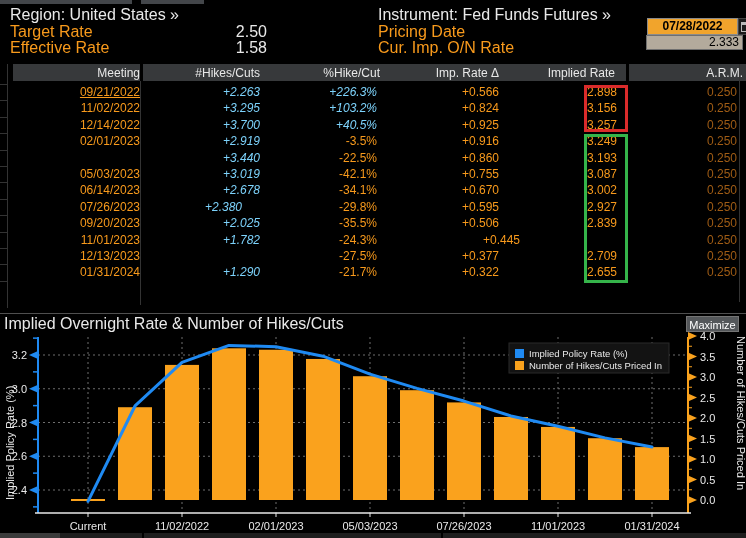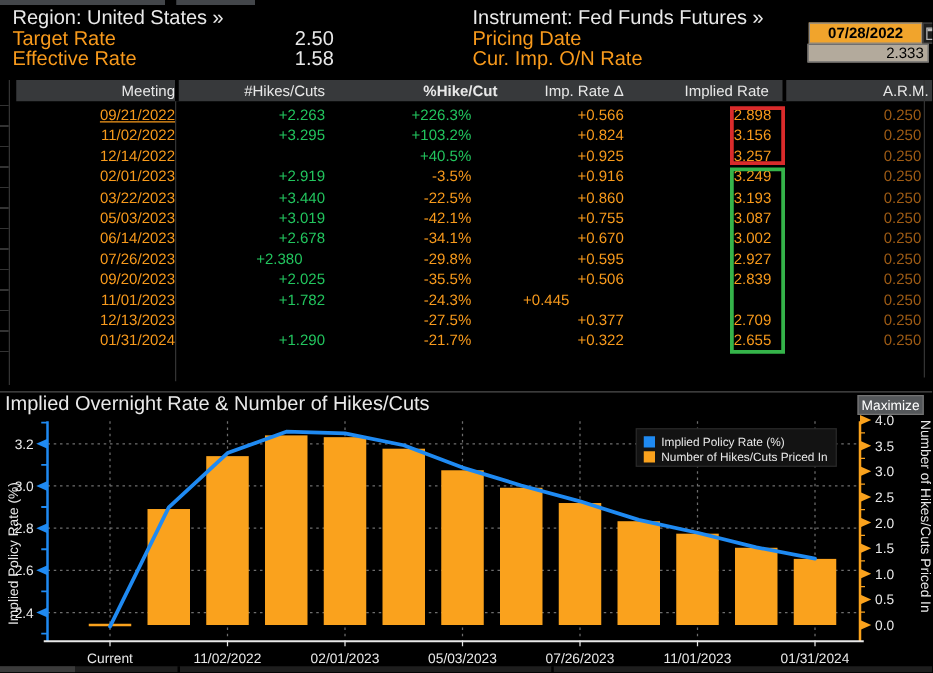--- a/index.html
+++ b/index.html
@@ -1,20 +1,20 @@
 <!DOCTYPE html>
 <html><head>
 <meta charset="utf-8">
 <style>
   html,body{margin:0;padding:0;background:#000;}
   .stage{position:relative;width:746px;height:538px;background:#000;overflow:hidden;
          font-family:"Liberation Sans",sans-serif;-webkit-font-smoothing:none;}
   .abs{position:absolute;}
   .t12{font-size:16px;line-height:13px;white-space:nowrap;}
-  .white{color:#e9e9e9;} .orange{color:#f89a1c;} .yellow{color:#22c55e;}
+  .white{color:#e9e9e9;} .orange{color:#f89a1c;} .yellow{color:#7dd3fc;font-style:italic;}
   .dim{color:#9f5c15;}
   .rval{width:110px;text-align:right;}
   
   .date-field{width:89px;height:15px;background:#f1a42c;border:1px solid #8a8a8a;
               color:#000;font-size:12px;line-height:15px;text-align:center;font-weight:bold;}
   .rate-field{width:92px;height:13px;background:#b3aa9c;border:1px solid #6f6f6f;
               color:#000;font-size:12px;line-height:13px;text-align:right;padding-right:3px;box-sizing:content-box;}
   .cal{width:11px;height:15px;background:#1c1c1c;border:1px solid #444;}
   .cal .page{position:absolute;left:2px;top:3px;width:7px;height:8px;border:1px solid #b9b9b9;}
   .cal .page::before{content:"";position:absolute;left:0;top:0;width:7px;height:2px;background:#b9b9b9;}
@@ -61,21 +61,21 @@
   <div class="abs cal" style="left:738px;top:18px;">
       <div class="page"></div>
     </div>
 
   <div class="abs t12 orange" style="left:378px;top:41px;">Cur. Imp. O/N Rate</div>
   <div class="abs rate-field" style="left:646px;top:35px;">2.333</div>
 
   <div class="abs thead">
     <span class="hcell" style="left:17px;">Meeting</span>
     <span class="hcell" style="left:137px;">#Hikes/Cuts</span>
-    <span class="hcell" style="left:275px;font-weight:bold;">%Hike/Cut</span>
+    <span class="hcell" style="left:257px;">%Hike/Cut</span>
     <span class="hcell" style="left:376px;">Imp. Rate Δ</span>
     <span class="hcell" style="left:492px;">Implied Rate</span>
     <span class="hcell" style="left:620px;">A.R.M.</span>
     <span class="hdiv" style="left:127px;"></span>
     <span class="hdiv" style="left:613px;"></span>
   </div>
 
   <div class="abs gutter"></div>
   <div class="abs vline" style="left:7px;top:64px;height:244px;"></div>
   <div class="abs vline" style="left:140px;top:81px;height:224px;"></div>
@@ -93,35 +93,35 @@
       <div class="trow" style="top: 100.4px;">
         <span class="cell orange" style="left: 30px;">11/02/2022</span>
         <span class="cell yellow" style="left: 150px;">+3.295</span>
         <span class="cell yellow" style="left: 267px;">+103.2%</span>
         <span class="cell orange" style="left: 389px;">+0.824</span>
         <span class="cell orange" style="left: 507px;">3.156</span>
         <span class="cell dim" style="left: 627px;">0.250</span>
       </div>
       <div class="trow" style="top: 116.8px;">
         <span class="cell orange" style="left: 30px;">12/14/2022</span>
+        <span class="cell yellow" style="left: 150px;">+3.700</span>
         <span class="cell yellow" style="left: 267px;">+40.5%</span>
         <span class="cell orange" style="left: 389px;">+0.925</span>
         <span class="cell orange" style="left: 507px;">3.257</span>
         <span class="cell dim" style="left: 627px;">0.250</span>
       </div>
       <div class="trow" style="top: 133.2px;">
         <span class="cell orange" style="left: 30px;">02/01/2023</span>
         <span class="cell yellow" style="left: 150px;">+2.919</span>
         <span class="cell orange" style="left: 267px;">-3.5%</span>
         <span class="cell orange" style="left: 389px;">+0.916</span>
         <span class="cell orange" style="left: 507px;">3.249</span>
         <span class="cell dim" style="left: 627px;">0.250</span>
       </div>
       <div class="trow" style="top: 149.6px;">
-        <span class="cell orange" style="left: 30px;">03/22/2023</span>
         <span class="cell yellow" style="left: 150px;">+3.440</span>
         <span class="cell orange" style="left: 267px;">-22.5%</span>
         <span class="cell orange" style="left: 389px;">+0.860</span>
         <span class="cell orange" style="left: 507px;">3.193</span>
         <span class="cell dim" style="left: 627px;">0.250</span>
       </div>
       <div class="trow" style="top: 166px;">
         <span class="cell orange" style="left: 30px;">05/03/2023</span>
         <span class="cell yellow" style="left: 150px;">+3.019</span>
         <span class="cell orange" style="left: 267px;">-42.1%</span>
@@ -150,21 +150,21 @@
         <span class="cell yellow" style="left: 150px;">+2.025</span>
         <span class="cell orange" style="left: 267px;">-35.5%</span>
         <span class="cell orange" style="left: 389px;">+0.506</span>
         <span class="cell orange" style="left: 507px;">2.839</span>
         <span class="cell dim" style="left: 627px;">0.250</span>
       </div>
       <div class="trow" style="top: 231.6px;">
         <span class="cell orange" style="left: 30px;">11/01/2023</span>
         <span class="cell yellow" style="left: 150px;">+1.782</span>
         <span class="cell orange" style="left: 267px;">-24.3%</span>
-        <span class="cell orange" style="left: 382px; text-align: center;">+0.445</span>
+        <span class="cell orange" style="left: 410px;">+0.445</span>
         <span class="cell dim" style="left: 627px;">0.250</span>
       </div>
       <div class="trow" style="top: 248px;">
         <span class="cell orange" style="left: 30px;">12/13/2023</span>
         <span class="cell orange" style="left: 267px;">-27.5%</span>
         <span class="cell orange" style="left: 389px;">+0.377</span>
         <span class="cell orange" style="left: 507px;">2.709</span>
         <span class="cell dim" style="left: 627px;">0.250</span>
       </div>
       <div class="trow" style="top: 264.4px;">

